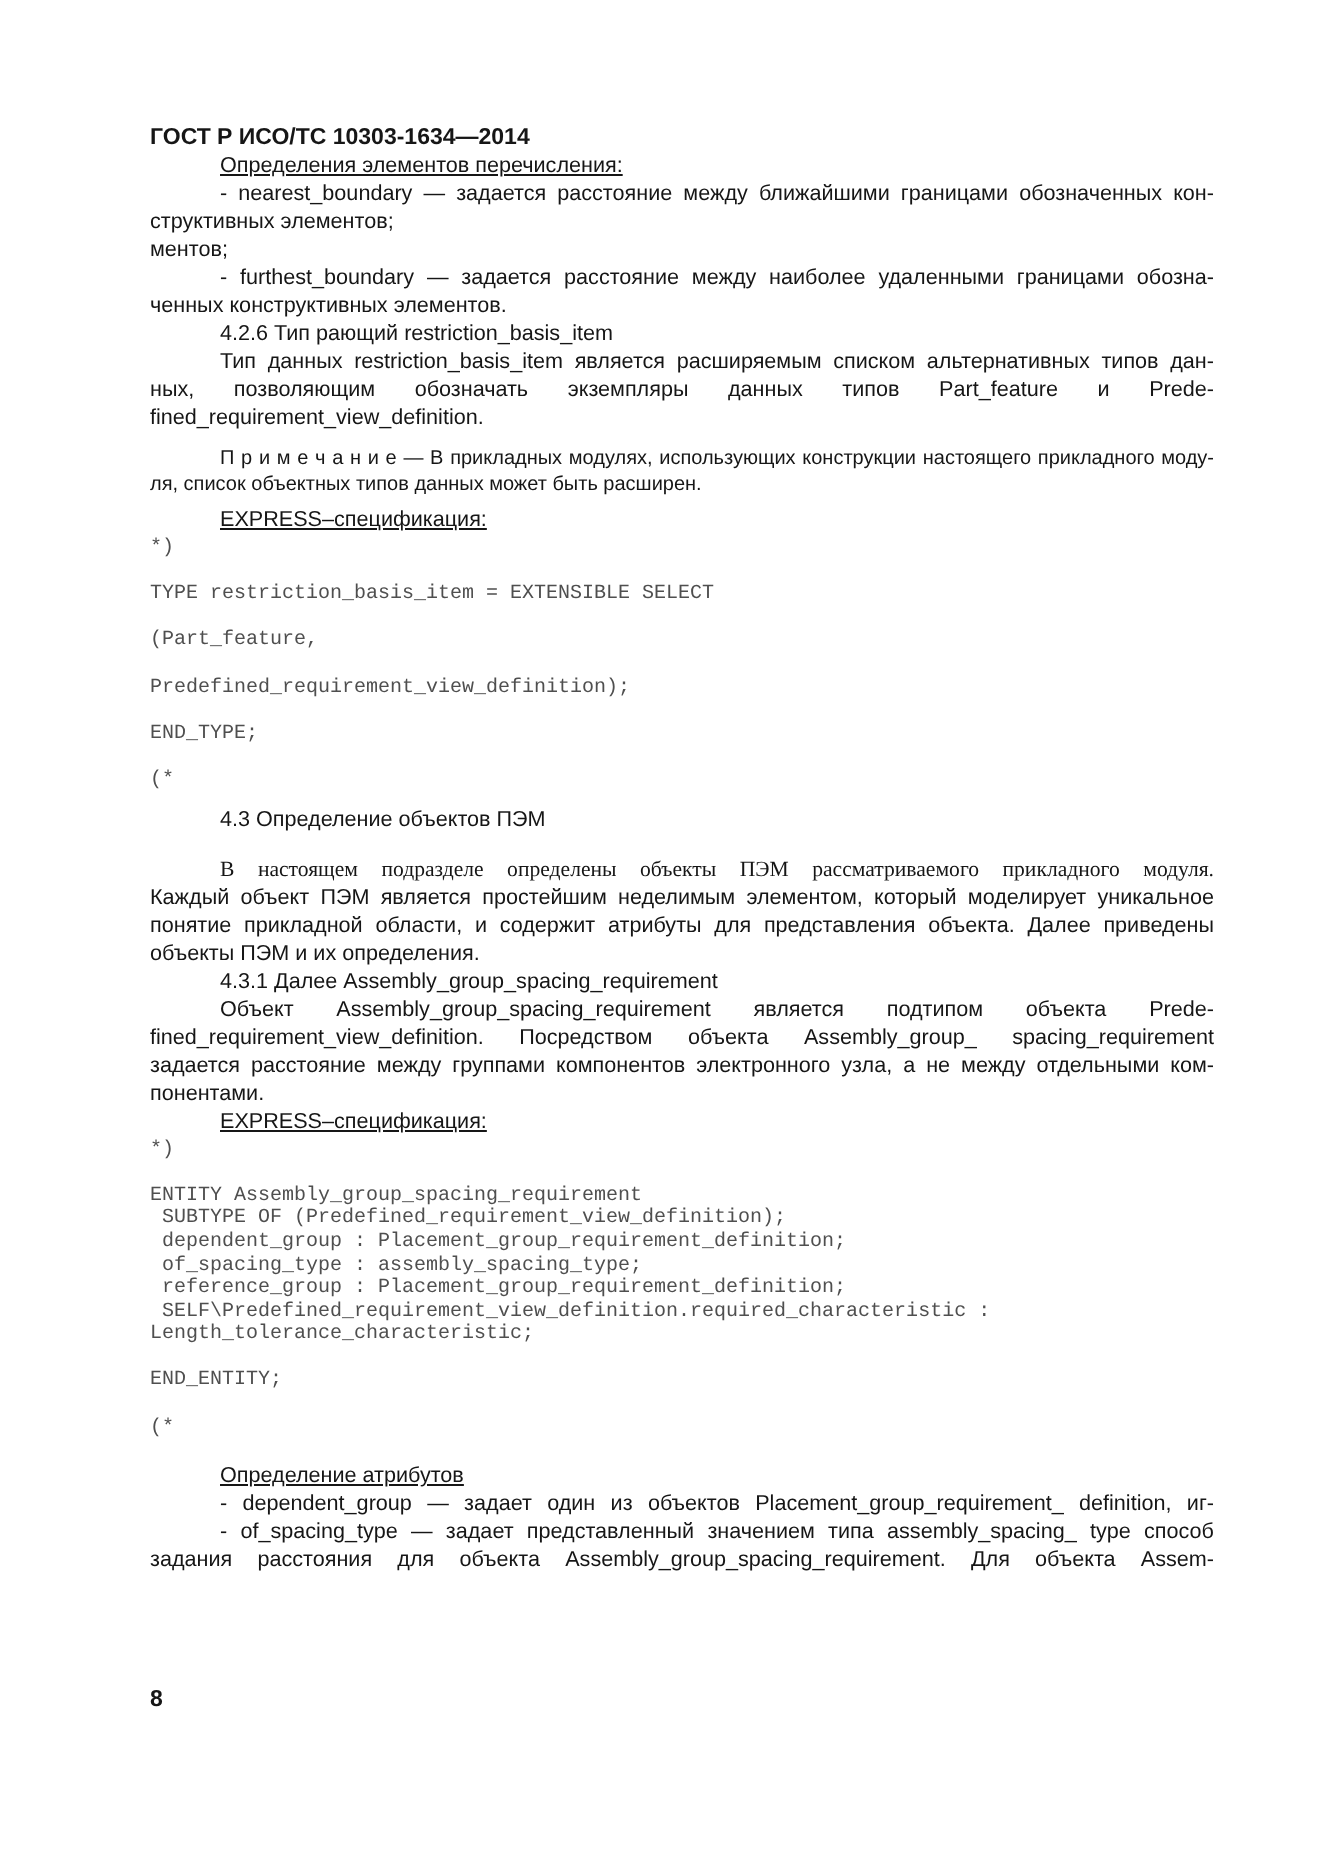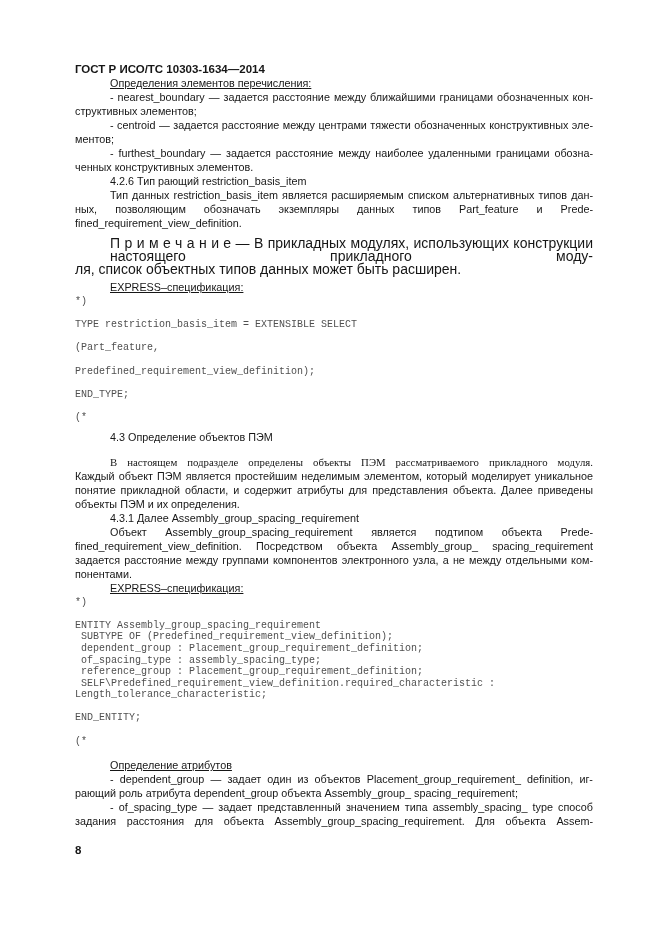--- a/index.html
+++ b/index.html
@@ -2,39 +2,39 @@
 <html><head>
 <meta charset="utf-8">
 <style>
   html, body { margin: 0; padding: 0; background: #ffffff; }
   .page {
     position: relative;
     width: 661px;
     height: 936px;
     background: #ffffff;
     box-sizing: border-box;
-    padding: 62px 68px 0 75px;
+    padding: 62px 54px 0 75px;
     font-family: "Liberation Sans", sans-serif;
     color: #161616;
     overflow: hidden;
   }
   .doc-header {
     font-weight: bold;
     font-size: 11.5px;
     line-height: 14px;
   }
   .doc-body { margin-top: 0; }
   .ln {
     font-size: 10.8px;
     line-height: 14px;
     white-space: normal;
   }
   .ln.ind { padding-left: 35px; }
   .ln.just { text-align: justify; text-align-last: justify; }
-  .ln.note { font-size: 14px; line-height: 13px; }
+  .ln.note { font-size: 10px; line-height: 13px; }
   .ln .b { font-weight: normal; }
   .ln .u { text-decoration: underline; }
   pre.code {
     margin: 2px 0 0 0;
     font-family: "Liberation Mono", "DejaVu Sans Mono", monospace;
     font-size: 10px;
     line-height: 11.6px;
     color: #4f4f4f;
     white-space: pre;
   }
@@ -50,21 +50,20 @@
 </head>
 <body>
 
 <div class="page">
   <div class="doc-header">ГОСТ Р ИСО/ТС 10303-1634—2014</div>
 
   <div class="doc-body">
       <div class="ln ind" style=""><span class="u">Определения элементов перечисления:</span></div>
       <div class="ln ind just"><span>- </span><span class="b">nearest_boundary</span><span> — задается расстояние между ближайшими границами обозначенных кон-</span></div>
       <div class="ln"><span>структивных элементов;</span></div>
-      <div class="ln ind just"><span>- </span><span class="b">centroid</span><span> — задается расстояние между центрами тяжести обозначенных конструктивных эле-</span></div>
       <div class="ln"><span>ментов;</span></div>
       <div class="ln ind just"><span>- </span><span class="b">furthest_boundary</span><span> — задается расстояние между наиболее удаленными границами обозна-</span></div>
       <div class="ln"><span>ченных конструктивных элементов.</span></div>
       <div class="ln ind"><span class="b">4.2.6 Тип рающий restriction_basis_item</span></div>
       <div class="ln ind just"><span>Тип данных </span><span class="b">restriction_basis_item</span><span> является расширяемым списком альтернативных типов дан-</span></div>
       <div class="ln just"><span>ных, позволяющим обозначать экземпляры данных типов </span><span class="b">Part_feature</span><span> и </span><span class="b">Prede-</span></div>
       <div class="ln"><span class="b">fined_requirement_view_definition</span><span>.</span></div>
       <div class="ln ind just note" style="margin-top: 7px;"><span>П р и м е ч а н и е — В прикладных модулях, использующих конструкции настоящего прикладного моду-</span></div>
       <div class="ln note"><span>ля, список объектных типов данных может быть расширен.</span></div>
       <div class="ln ind" style="margin-top: 4px;"><span class="u">EXPRESS–спецификация:</span></div>
@@ -98,19 +97,18 @@
  of_spacing_type : assembly_spacing_type;
  reference_group : Placement_group_requirement_definition;
  SELF\Predefined_requirement_view_definition.required_characteristic :
 Length_tolerance_characteristic;
 
 END_ENTITY;
 
 (*</pre>
       <div class="ln ind" style="margin-top: 11px;"><span class="u">Определение атрибутов</span></div>
       <div class="ln ind just"><span>- </span><span class="b">dependent_group</span><span> — задает один из объектов </span><span class="b">Placement_group_requirement_ definition</span><span>, иг-</span></div>
-      <div class="ln"><span>рающий роль атрибута </span><span class="b">dependent_group</span><span> объекта </span><span class="b">Assembly_group_ spacing_requirement</span><span>;</span></div>
       <div class="ln ind just"><span>- </span><span class="b">of_spacing_type</span><span> — задает представленный значением типа </span><span class="b">assembly_spacing_ type</span><span> способ</span></div>
       <div class="ln just"><span>задания расстояния для объекта </span><span class="b">Assembly_group_spacing_requirement</span><span>. Для объекта </span><span class="b">Assem-</span></div>
     </div>
 
   <div class="page-number">8</div>
 </div>
 
 </body></html>

